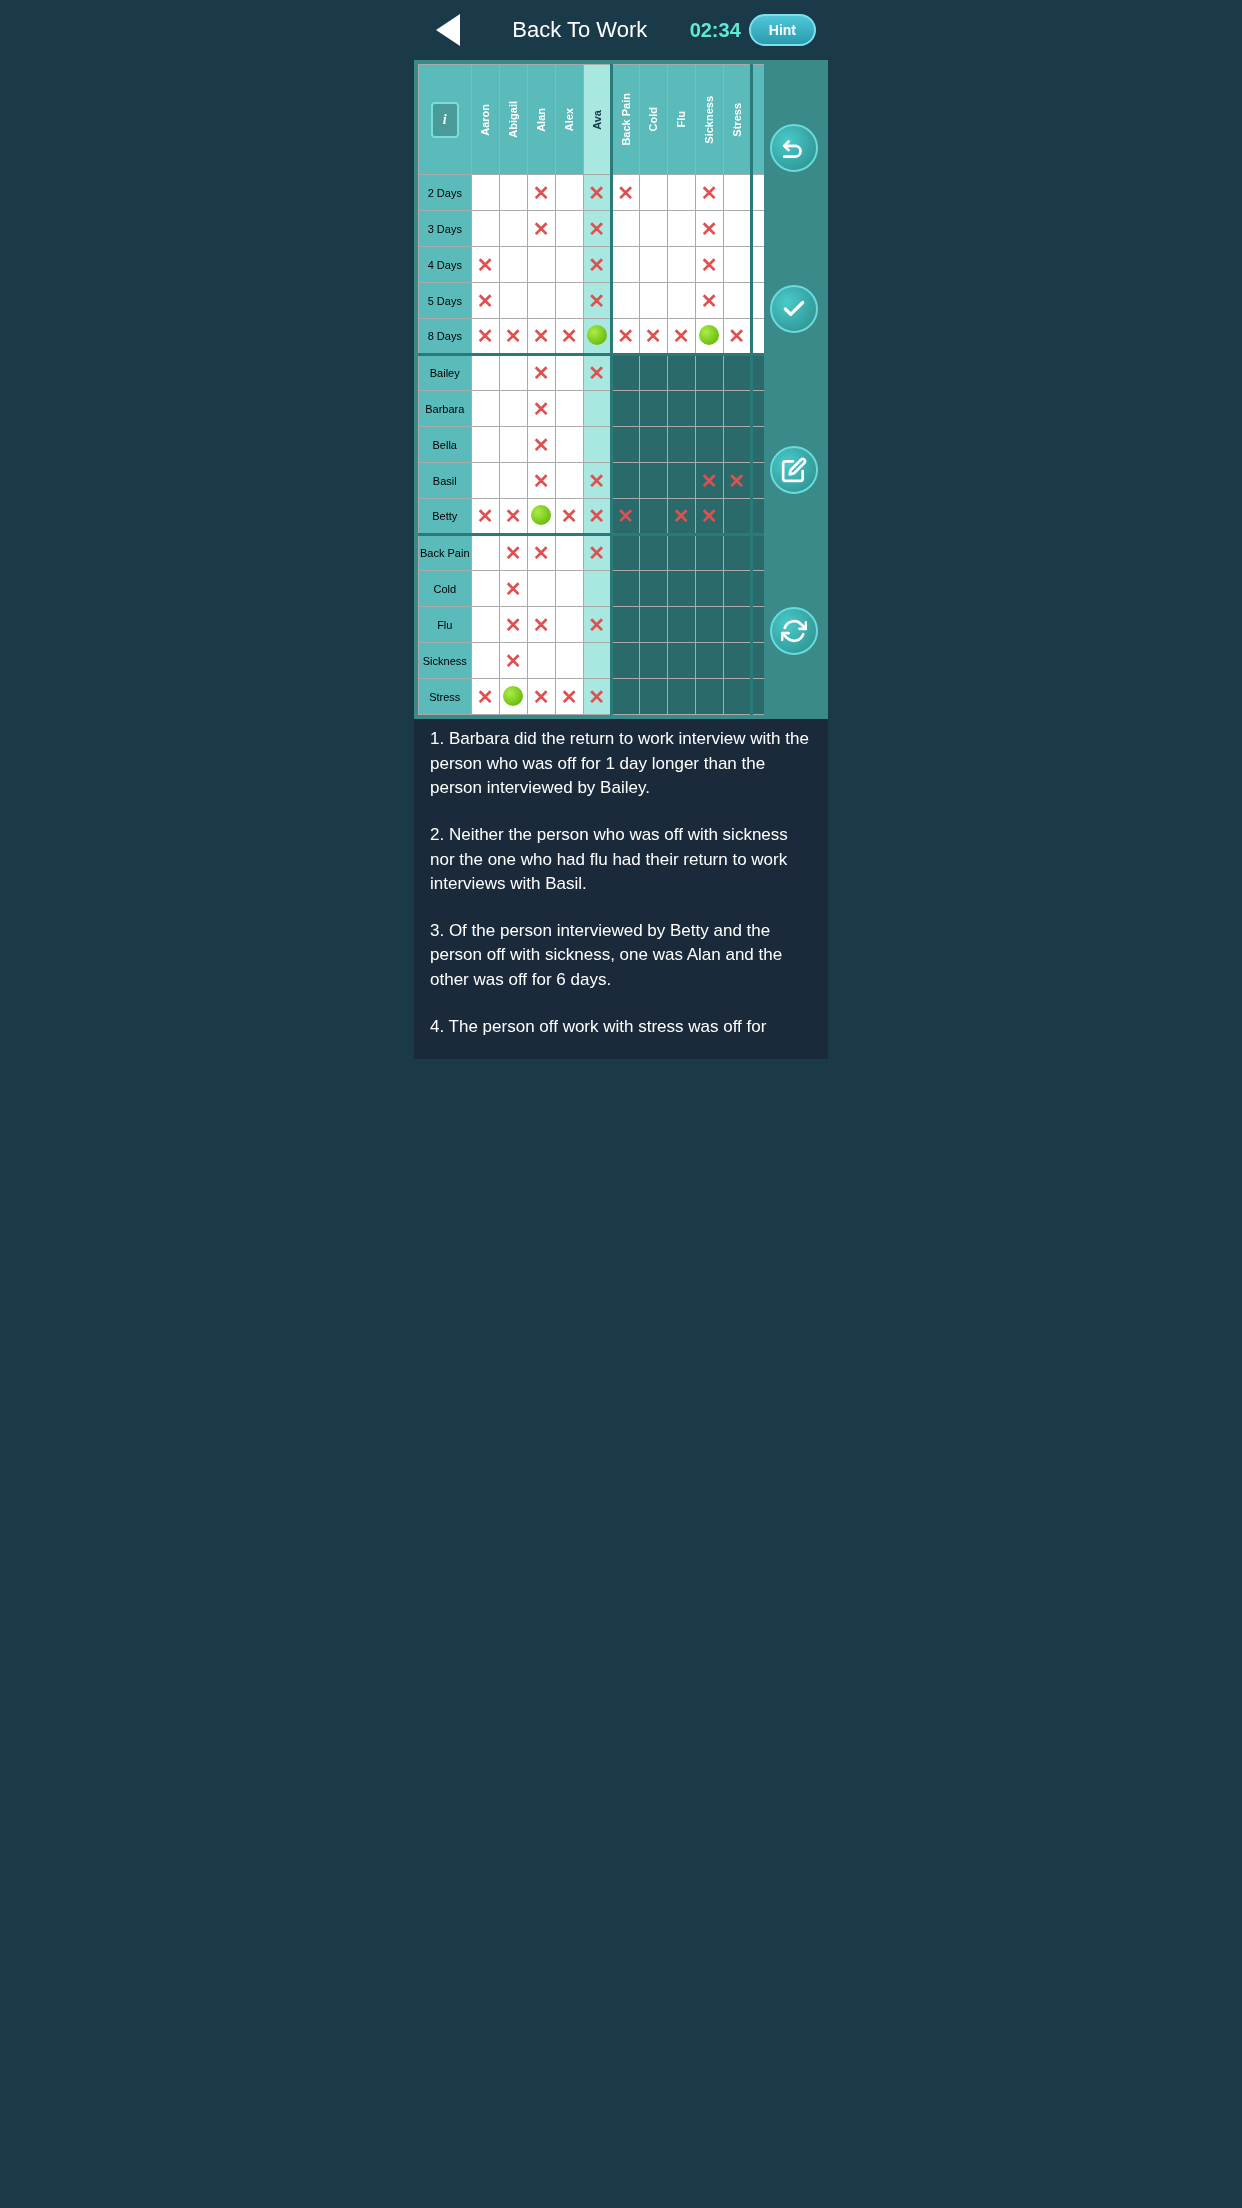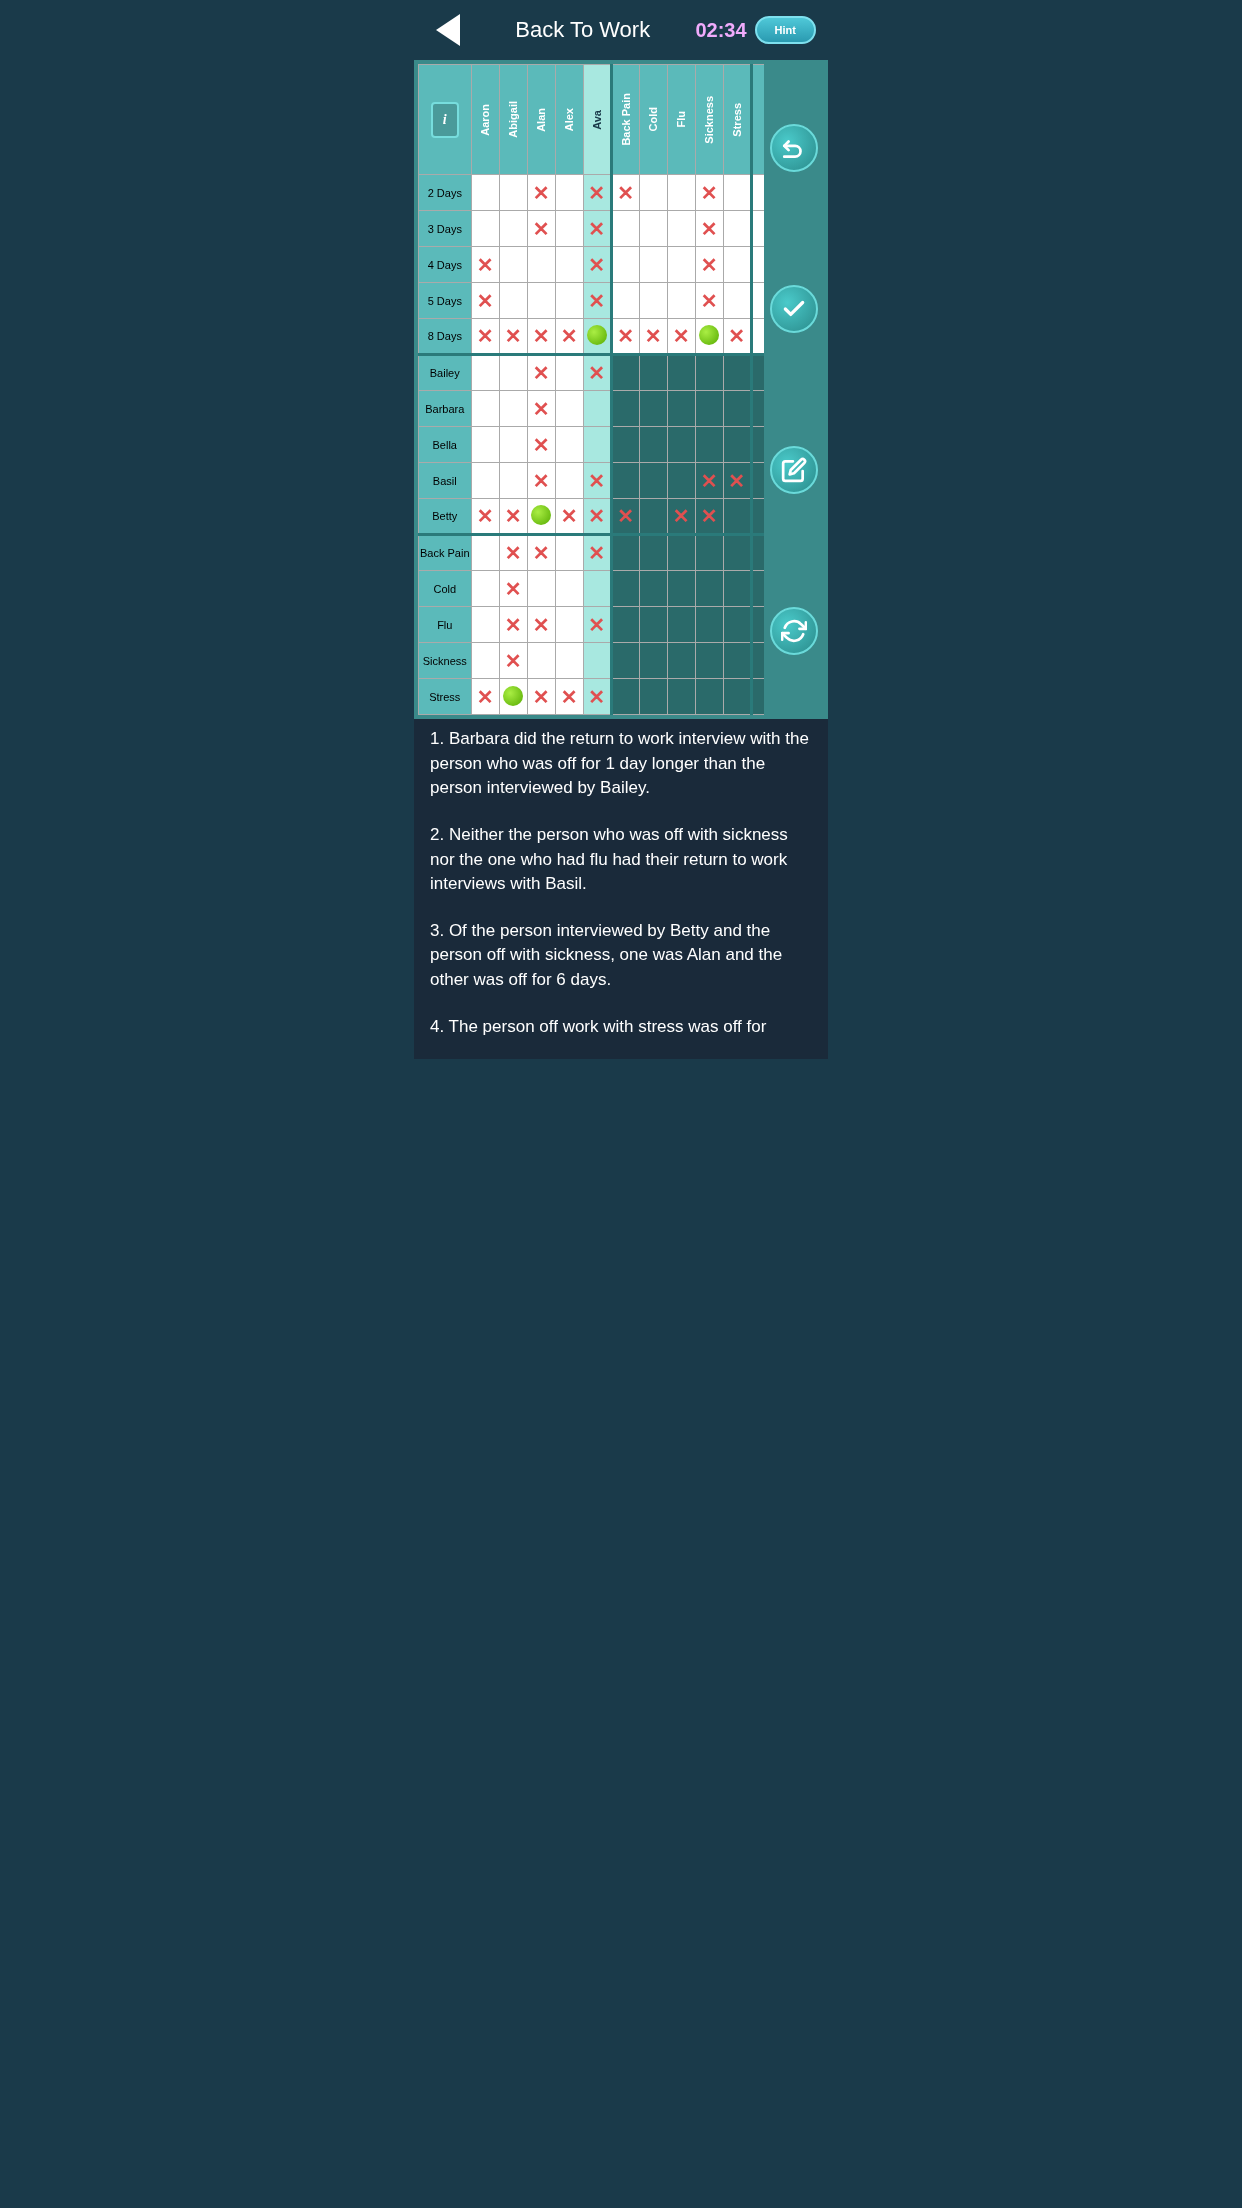--- a/index.html
+++ b/index.html
@@ -41,30 +41,30 @@
       color: white;
       font-size: 22px;
       font-weight: normal;
     }
     .header-right {
       display: flex;
       align-items: center;
       gap: 8px;
     }
     .timer {
-      color: #f0abfc;
+      color: #5eead4;
       font-size: 20px;
       font-weight: bold;
     }
     .hint-btn {
       background: linear-gradient(to bottom, #4fc8d8, #2a9ab0);
       border: 2px solid #7ee0ee;
       border-radius: 20px;
       color: white;
-      font-size: 11px;
+      font-size: 14px;
       font-weight: bold;
       padding: 6px 18px;
       cursor: pointer;
     }
 
     
     .grid-area {
       background: #3a8a8a;
       padding: 4px;
       overflow-x: auto;

